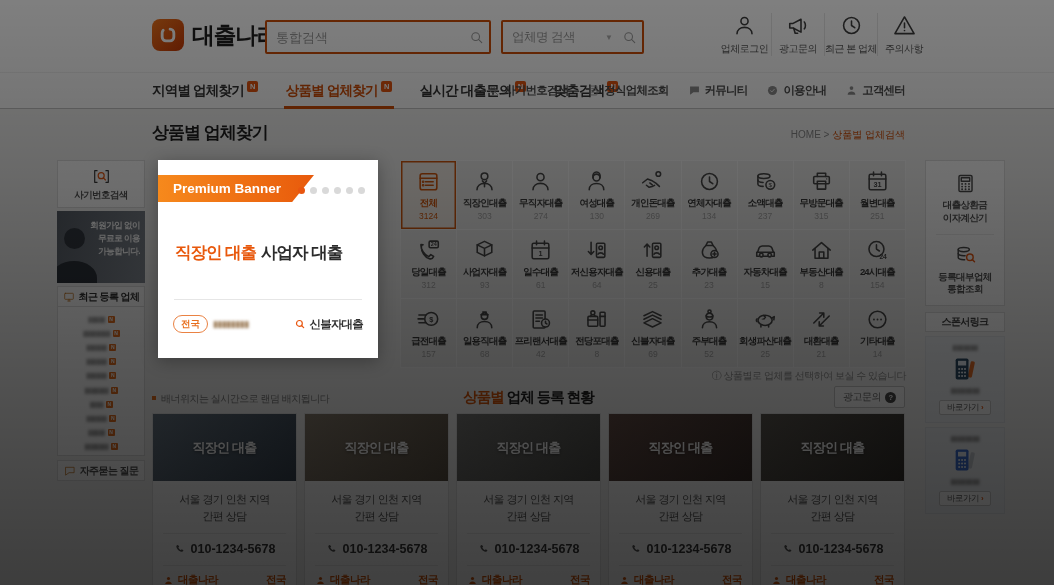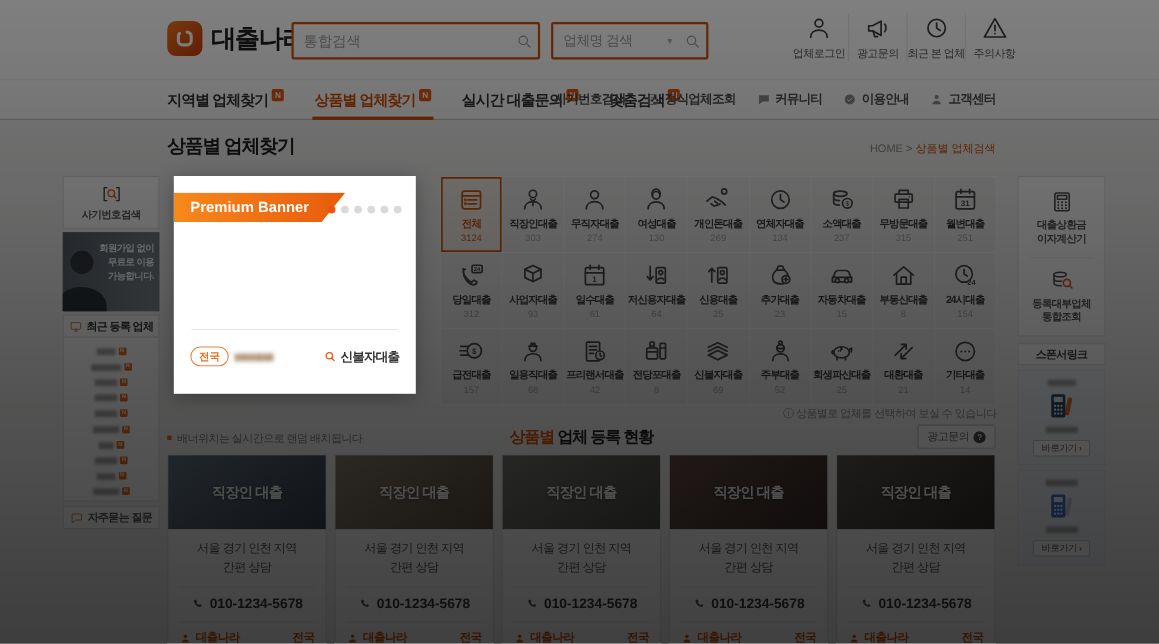--- a/index.html
+++ b/index.html
@@ -385,20 +385,23 @@
   <section class="banner">
     <div class="ribbon">Premium Banner</div>
     <div class="dots" id="bannerDots">
         <span class="dot on"></span>
         <span class="dot"></span>
         <span class="dot"></span>
         <span class="dot"></span>
         <span class="dot"></span>
         <span class="dot"></span>
       </div>
+    <div class="b-title">
+      <span class="hl">직장인 대출</span><span>사업자 대출</span>
+    </div>
     <div class="b-div"></div>
     <div class="b-foot">
       <span class="region-pill">전국</span>
       <span class="b-masked">▮▮▮▮▮▮▮▮</span>
       <span class="b-detail">
         <svg class="ic" viewBox="0 0 24 24">
             <circle cx="10.8" cy="10.8" r="5.8" stroke-width="2.4"></circle>
             <path d="M15 15l4.4 4.4" stroke-width="2.4"></path>
           </svg>
         <span>신불자대출</span>

